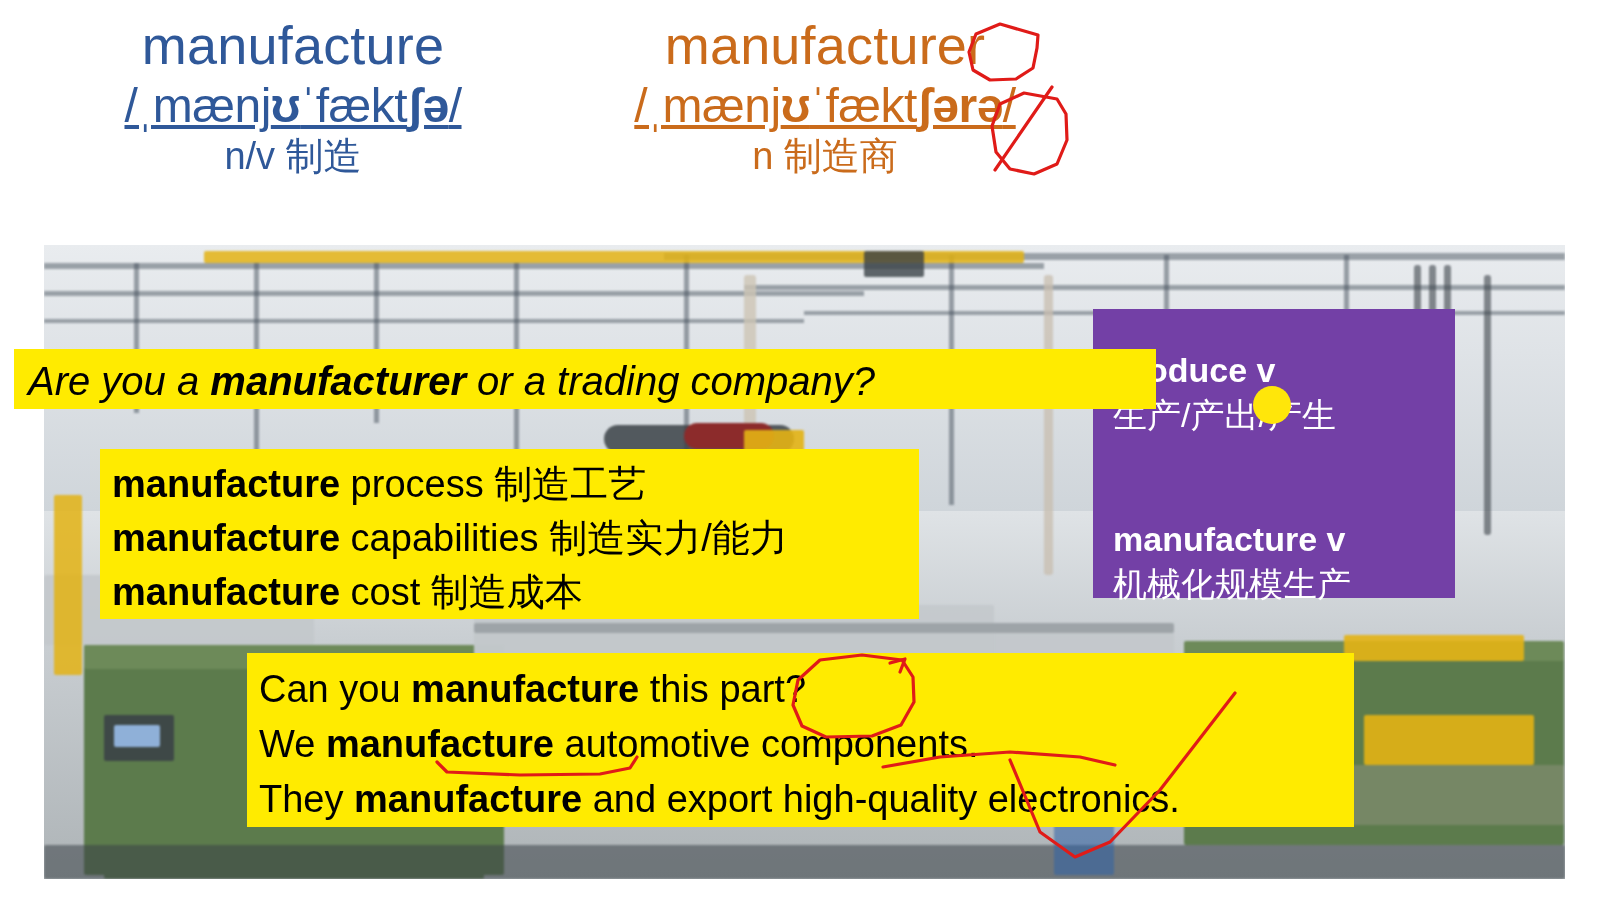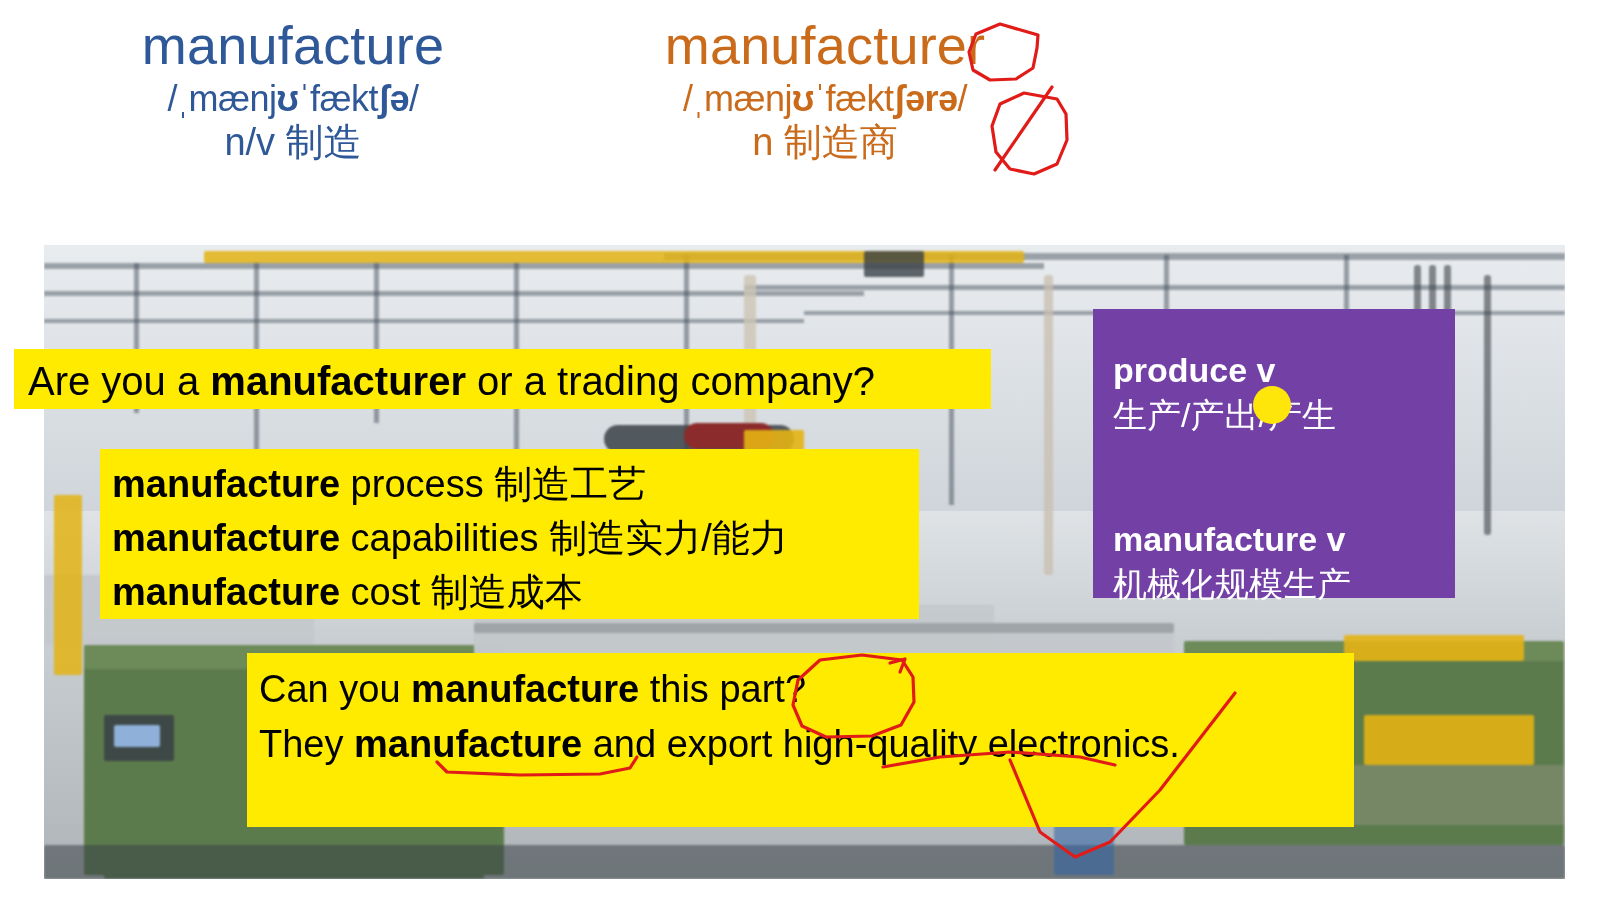--- a/index.html
+++ b/index.html
@@ -28,23 +28,24 @@
     text-align: center;
     line-height: 1.18;
     white-space: nowrap;
   }
   .heading .word {
     font-size: 54px;
     font-weight: 400;
     letter-spacing: 0.2px;
   }
   .heading .ipa {
-    font-size: 36px;
+    font-size: 48px;
     font-weight: 400;
     letter-spacing: -0.5px;
+    text-decoration: underline;
   }
   .heading .ipa b { font-weight: 700; }
   .heading .gloss {
     font-size: 38px;
     font-weight: 400;
   }
   #heading-left {
     left: 58px;
     width: 470px;
     color: #2f5899;
@@ -104,26 +105,27 @@
   
   .ybox {
     position: absolute;
     background: #ffeb00;
     color: #000;
     box-sizing: border-box;
   }
   #yellow-banner-1 {
     left: 14px;
     top: 349px;
-    width: 977px;
+    width: 1142px;
     height: 60px;
     padding: 4px 14px 8px 14px;
     font-size: 40px;
     line-height: 56px;
     white-space: nowrap;
+    font-style: italic;
   }
   #yellow-collocations {
     left: 100px;
     top: 449px;
     width: 819px;
     height: 170px;
     padding: 8px 0 0 12px;
     font-size: 38px;
     line-height: 54px;
     white-space: nowrap;
@@ -280,20 +282,21 @@
   </div>
 
   <div id="yellow-collocations" class="ybox">
     <div><b>manufacture</b><span> process 制造工艺</span></div>
     <div><b>manufacture</b><span> capabilities 制造实力/能力</span></div>
     <div><b>manufacture</b><span> cost 制造成本</span></div>
   </div>
 
   <div id="yellow-sentences" class="ybox">
     <div><span>Can you </span><b>manufacture</b><span> this part?</span></div>
+    <div><span>We </span><b>manufacture</b><span> automotive components.</span></div>
     <div><span>They </span><b>manufacture</b><span> and export high-quality electronics.</span></div>
   </div>
 
   <div id="cursor-dot"></div>
 
   <svg id="annotations" viewBox="0 0 1611 904">
     <g fill="none" stroke="#e01b18" stroke-width="3.2" stroke-linecap="round" stroke-linejoin="round">
 
       <path d="M 1038 35 L 1000 24 L 976 34 L 969 52 L 973 70 L 990 80 L 1016 79 L 1033 68 L 1037 48 Z"></path>
 

